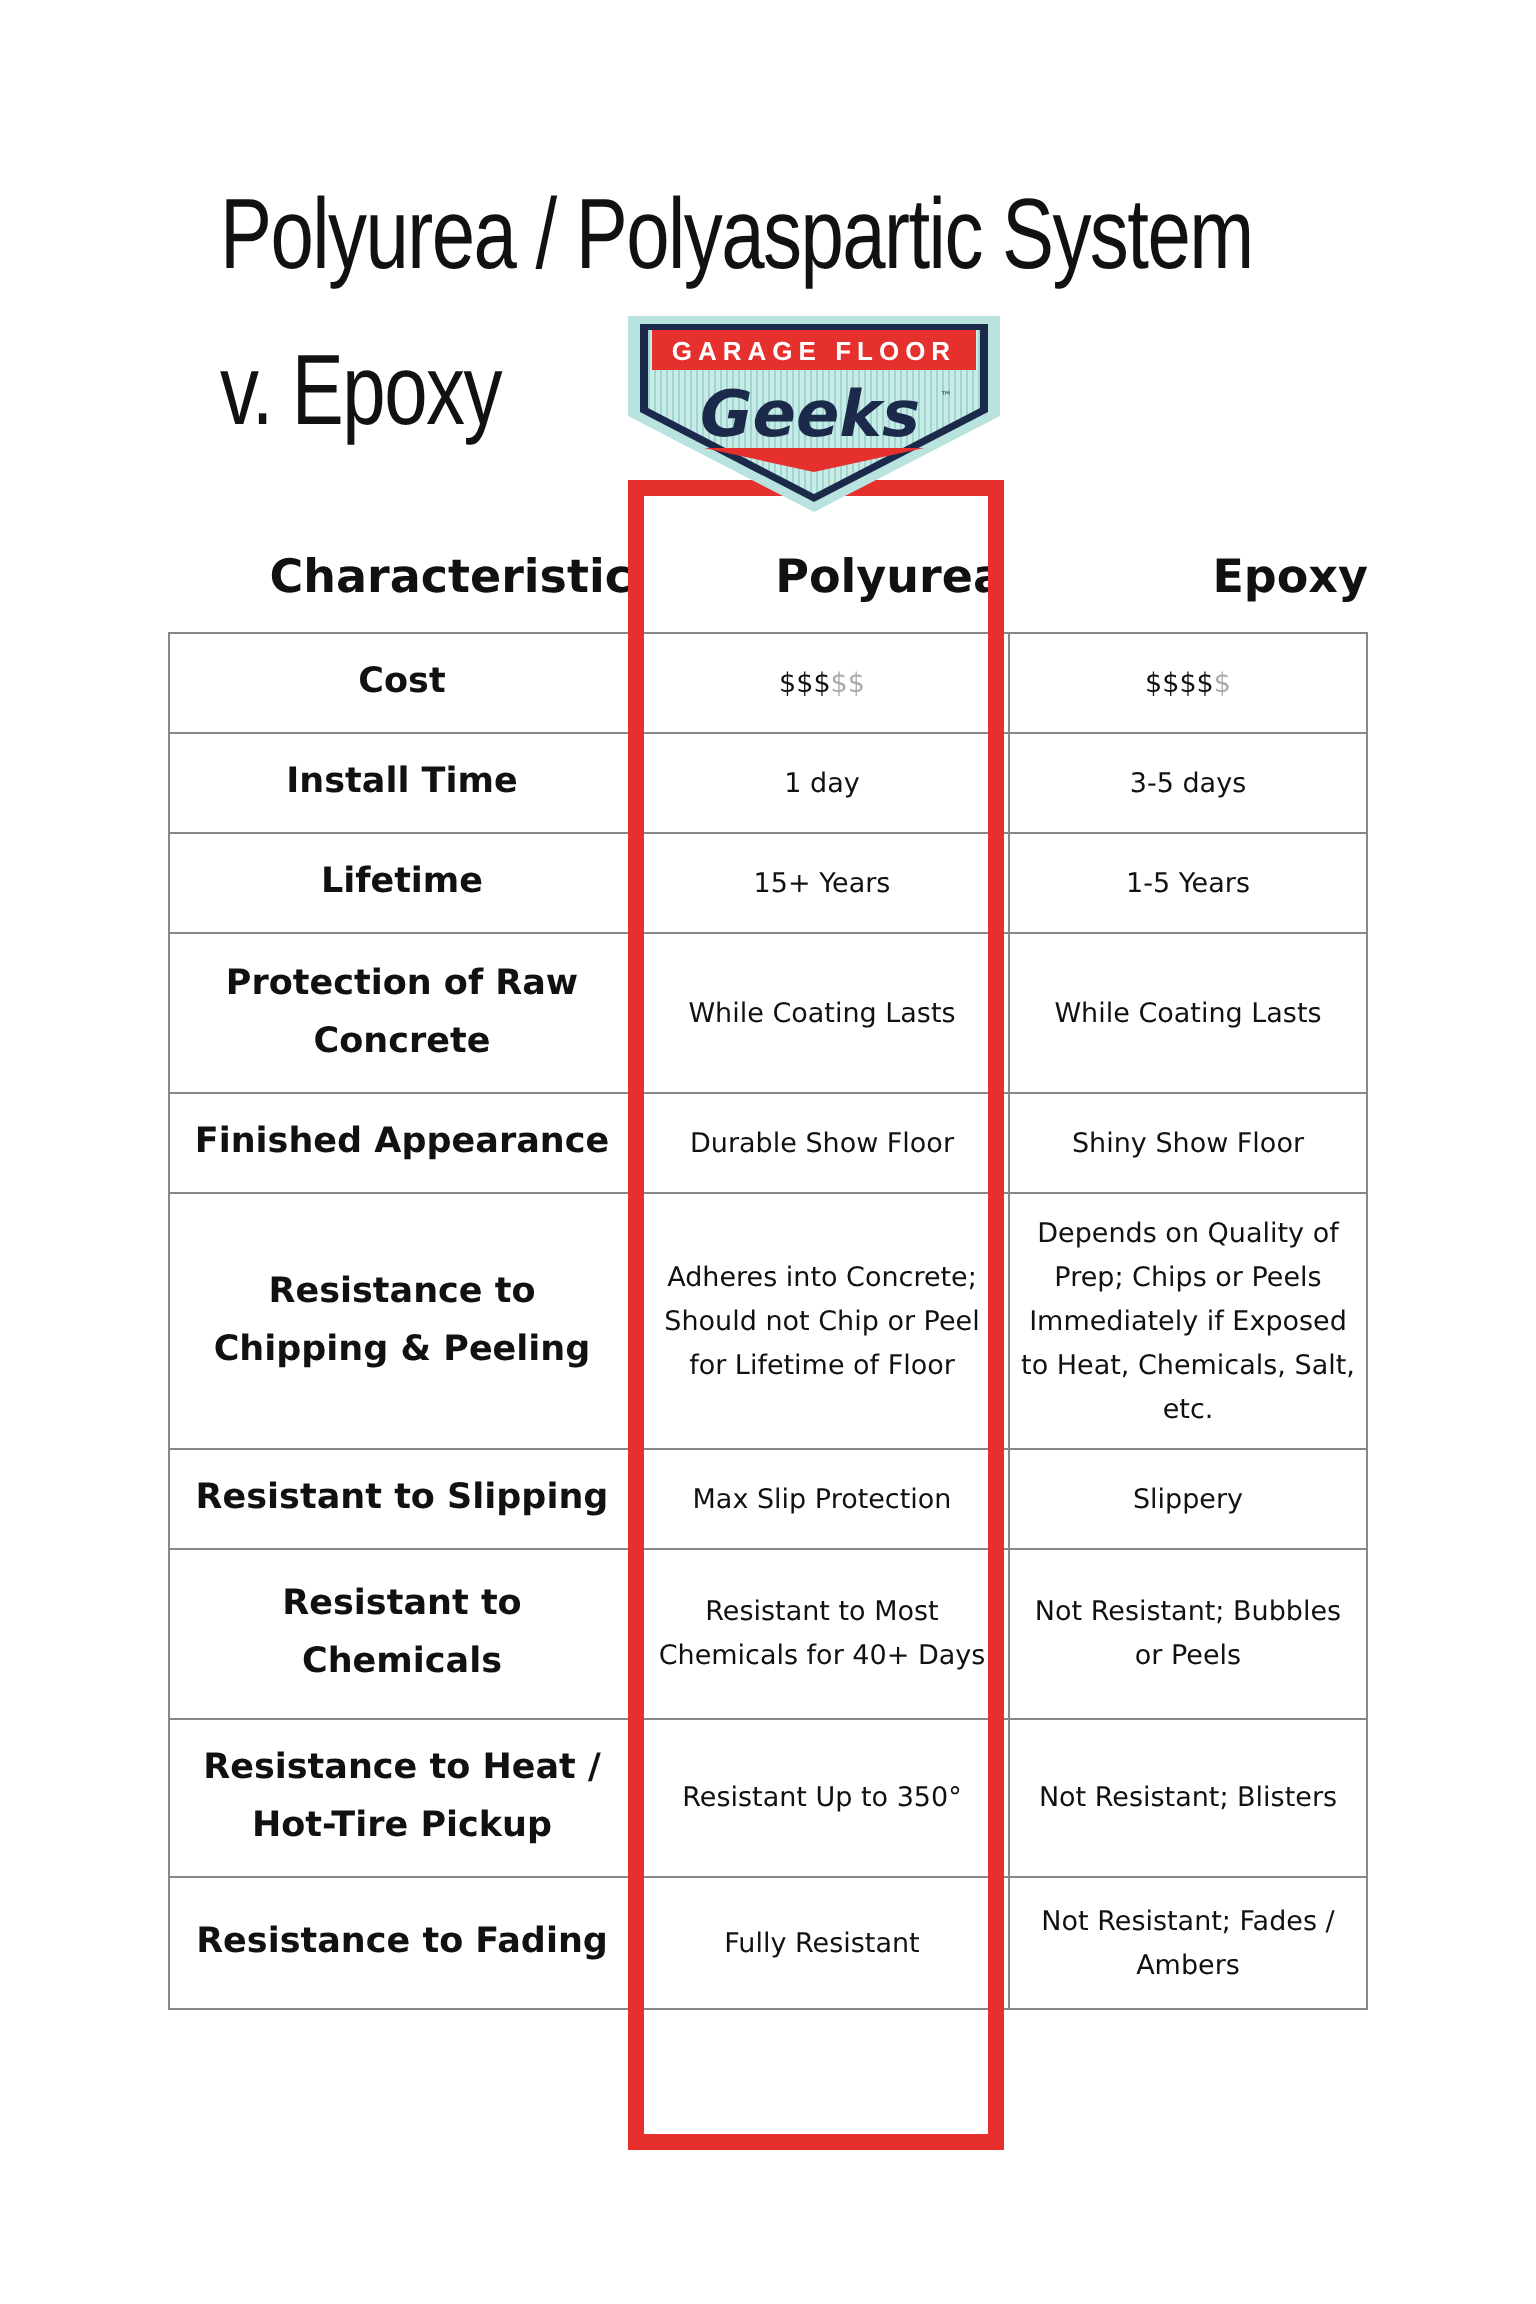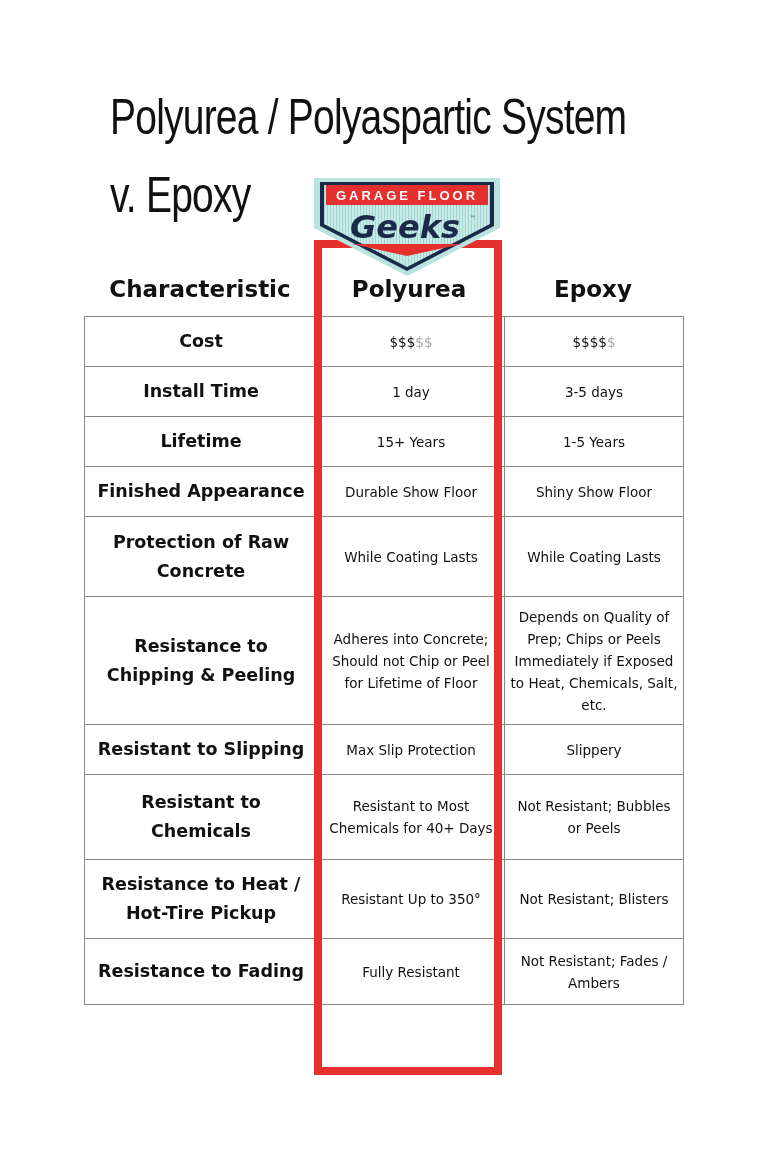--- a/index.html
+++ b/index.html
@@ -1,22 +1,22 @@
 <!DOCTYPE html>
 <html><head>
 <meta charset="utf-8">
 <style>
   html, body { margin:0; padding:0; background:#ffffff; }
   body { width:768px; height:1152px; position:relative; overflow:hidden; font-family:"DejaVu Sans", sans-serif; color:#111; }
   .title { position:absolute; left:110px; font-family:"Liberation Sans Narrow","Liberation Sans", sans-serif; font-weight:400; color:#111; letter-spacing:-1px; transform-origin:left top; }
   .title.l1 { top:88px; font-size:50px; transform:scaleX(0.78); white-space:nowrap; }
   .title.l2 { top:166px; font-size:50px; transform:scaleX(0.78); white-space:nowrap; }
-  .logo { position:absolute; left:312px; top:176px; width:190px; height:102px; z-index:3; }
+  .logo { position:absolute; left:312px; top:156px; width:190px; height:102px; z-index:3; }
   .headers { position:absolute; top:270px; left:84px; width:600px; height:40px; }
-  .hdr { position:absolute; top:0; font-weight:bold; font-size:23px; text-align:center; line-height:38px; }
+  .hdr { position:absolute; top:0; font-weight:bold; font-size:23px; text-align:right; line-height:38px; }
   .hdr.c1 { left:0; width:232px; }
   .hdr.c2 { left:232px; width:186px; }
   .hdr.c3 { left:418px; width:182px; }
   table { position:absolute; left:84px; top:316px; width:600px; border-collapse:collapse; table-layout:fixed;padding-left:22px; }
   td { border:1.5px solid #888; text-align:center; vertical-align:middle; padding:0 4px; }
   td.ch { width:224px; font-weight:bold; font-size:17.5px; line-height:29px; }
   td.pv { width:178px; font-size:13.5px; line-height:22px; }
   td.ev { font-size:13.5px; line-height:22px; }
   .muted { color:#aaaaaa; }
   .redbox { position:absolute; left:314px; top:240px; width:172px; height:819px; border:8px solid #e5302e; z-index:2; pointer-events:none; }
@@ -62,29 +62,29 @@
   <tr style="height:50px">
     <td class="ch">Install Time</td>
     <td class="pv">1 day</td>
     <td class="ev">3-5 days</td>
   </tr>
   <tr style="height:50px">
     <td class="ch">Lifetime</td>
     <td class="pv">15+ Years</td>
     <td class="ev">1-5 Years</td>
   </tr>
+  <tr style="height:80px">
+    <td class="ch">Protection of Raw Concrete</td>
+    <td class="pv">While Coating Lasts</td>
+    <td class="ev">While Coating Lasts</td>
+  </tr>
   <tr style="height:50px">
     <td class="ch">Finished Appearance</td>
     <td class="pv">Durable Show Floor</td>
     <td class="ev">Shiny Show Floor</td>
-  </tr>
-  <tr style="height:80px">
-    <td class="ch">Protection of Raw Concrete</td>
-    <td class="pv">While Coating Lasts</td>
-    <td class="ev">While Coating Lasts</td>
   </tr>
   <tr style="height:128px">
     <td class="ch">Resistance to Chipping &amp; Peeling</td>
     <td class="pv">Adheres into Concrete; Should not Chip or Peel for Lifetime of Floor</td>
     <td class="ev">Depends on Quality of Prep; Chips or Peels Immediately if Exposed to Heat, Chemicals, Salt, etc.</td>
   </tr>
   <tr style="height:50px">
     <td class="ch">Resistant to Slipping</td>
     <td class="pv">Max Slip Protection</td>
     <td class="ev">Slippery</td>

